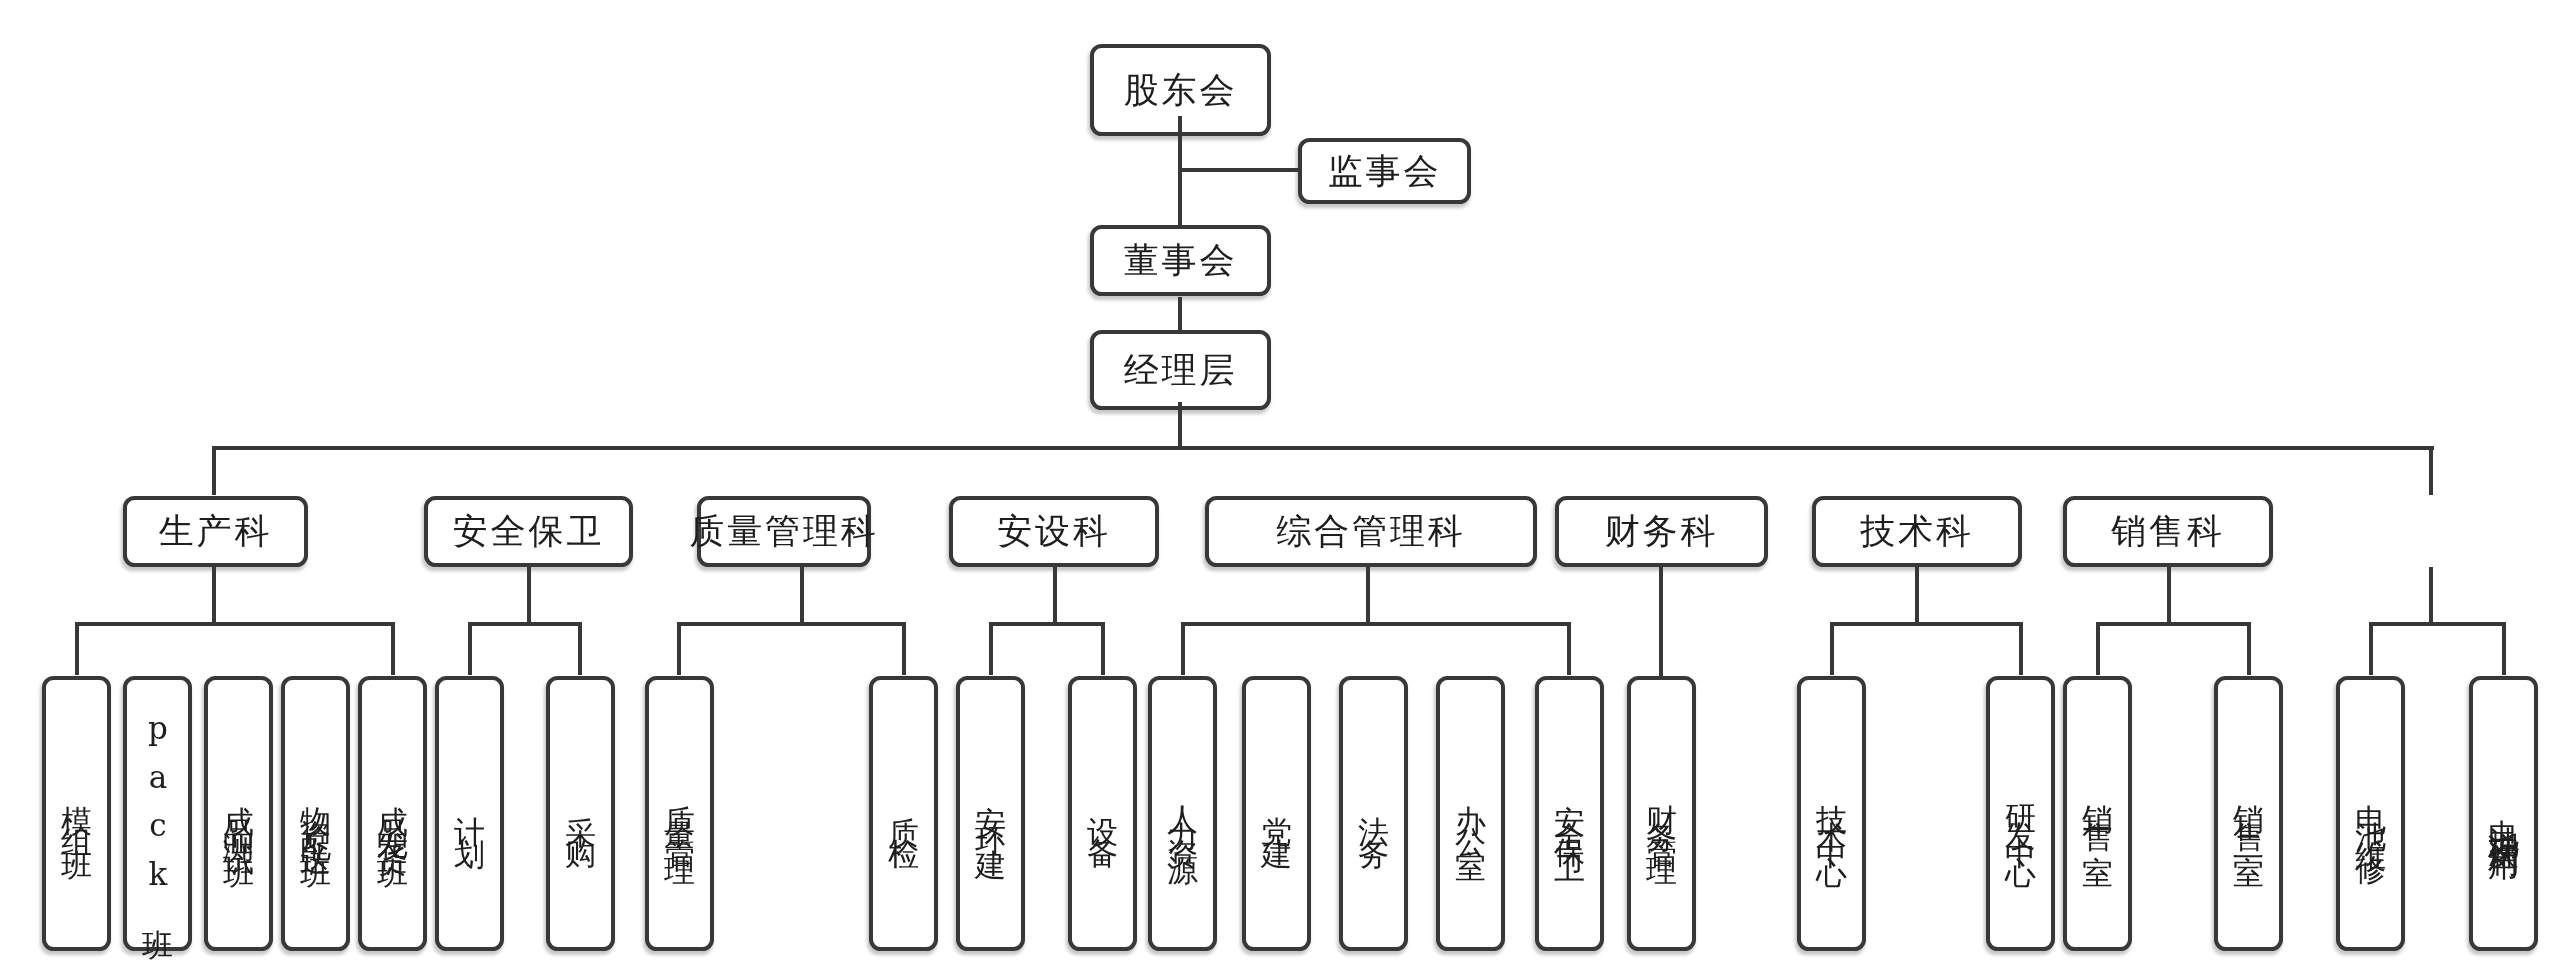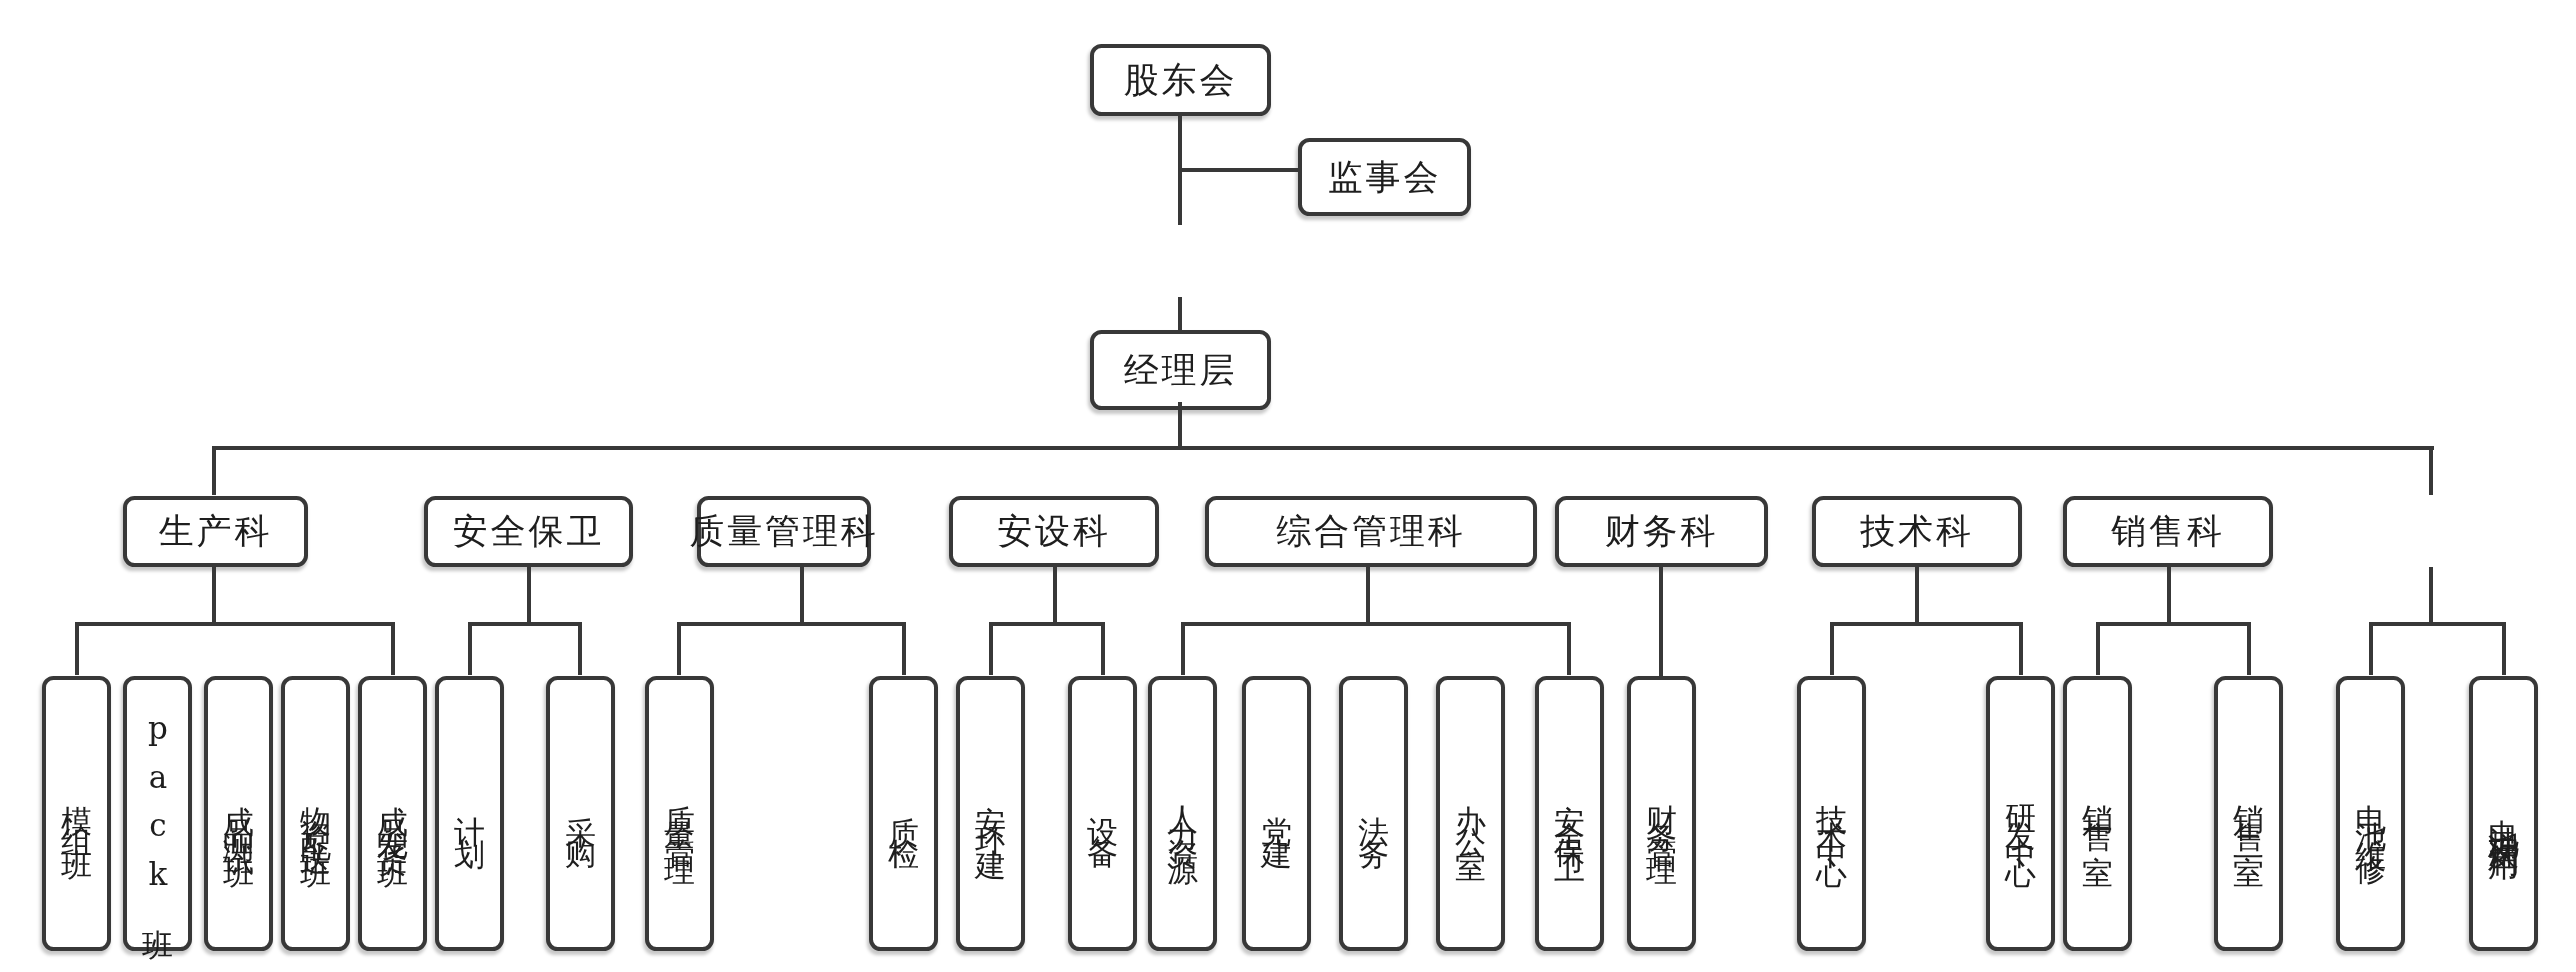--- a/index.html
+++ b/index.html
@@ -40,28 +40,31 @@
   .vlabel[data-len="6"]{letter-spacing:6.3px;}
   .vl,.hl{position:absolute;background:#383838;}
   .vl{width:4px;}
   .hl{height:4px;}
 </style>
 </head>
 <body>
 
 <div class="canvas">
 
-  <div class="box" style="left:1090px;top:44px;width:181px;height:72px">
+  <div class="box" style="left:1090px;top:44px;width:181px;height:92px">
     <span class="hlabel" data-len="3">股东会</span>
   </div>
 
-  <div class="box" style="left:1298px;top:138px;width:173px;height:78px">
+  <div class="box" style="left:1298px;top:138px;width:173px;height:66px">
     <span class="hlabel" data-len="3">监事会</span>
   </div>
 
+  <div class="box" style="left:1090px;top:225px;width:181px;height:71px">
+    <span class="hlabel" data-len="3">董事会</span>
+  </div>
 
   <div class="box" style="left:1090px;top:330px;width:181px;height:80px">
     <span class="hlabel" data-len="3">经理层</span>
   </div>
 
   <div class="vl" style="left:1178px;top:116px;height:109px"></div>
   <div class="hl" style="left:1178px;top:168px;width:123px"></div>
   <div class="vl" style="left:1178px;top:297px;height:33px"></div>
   <div class="vl" style="left:1178px;top:402px;height:44px"></div>
 

